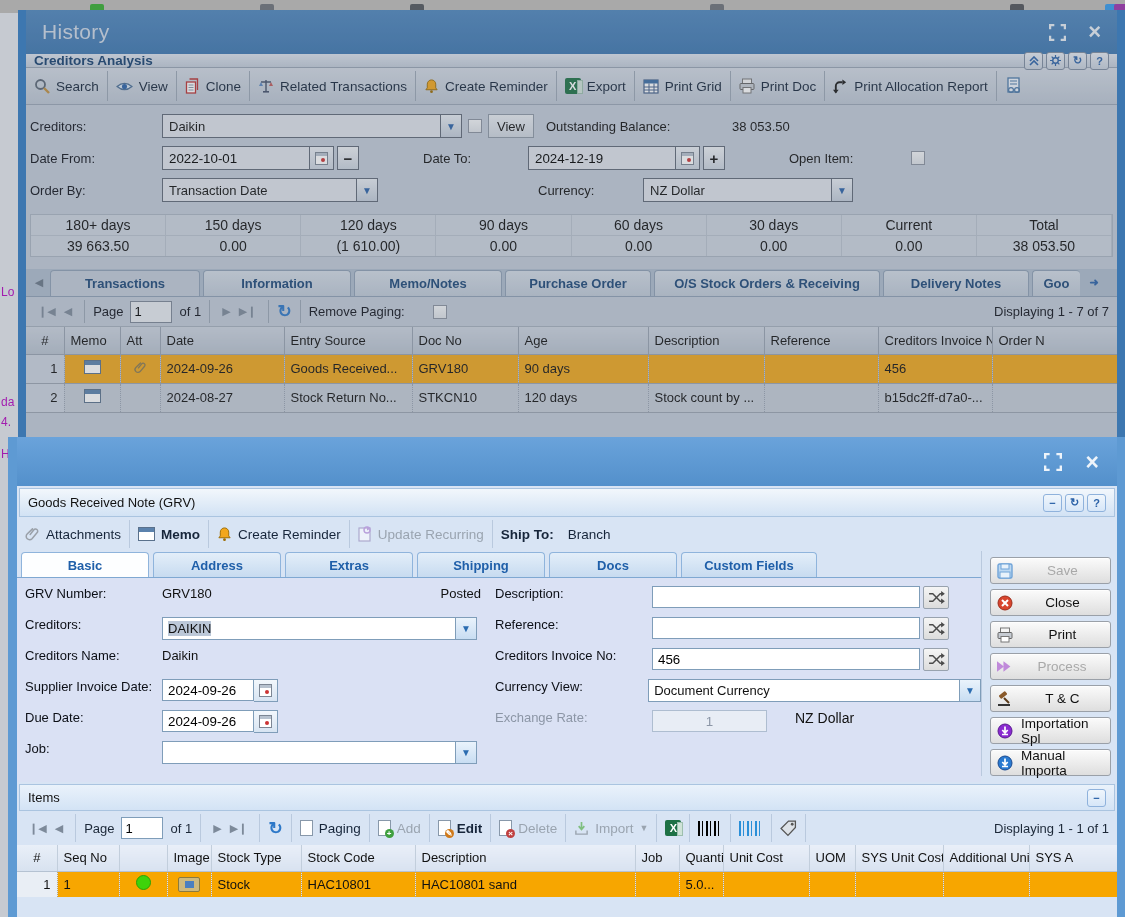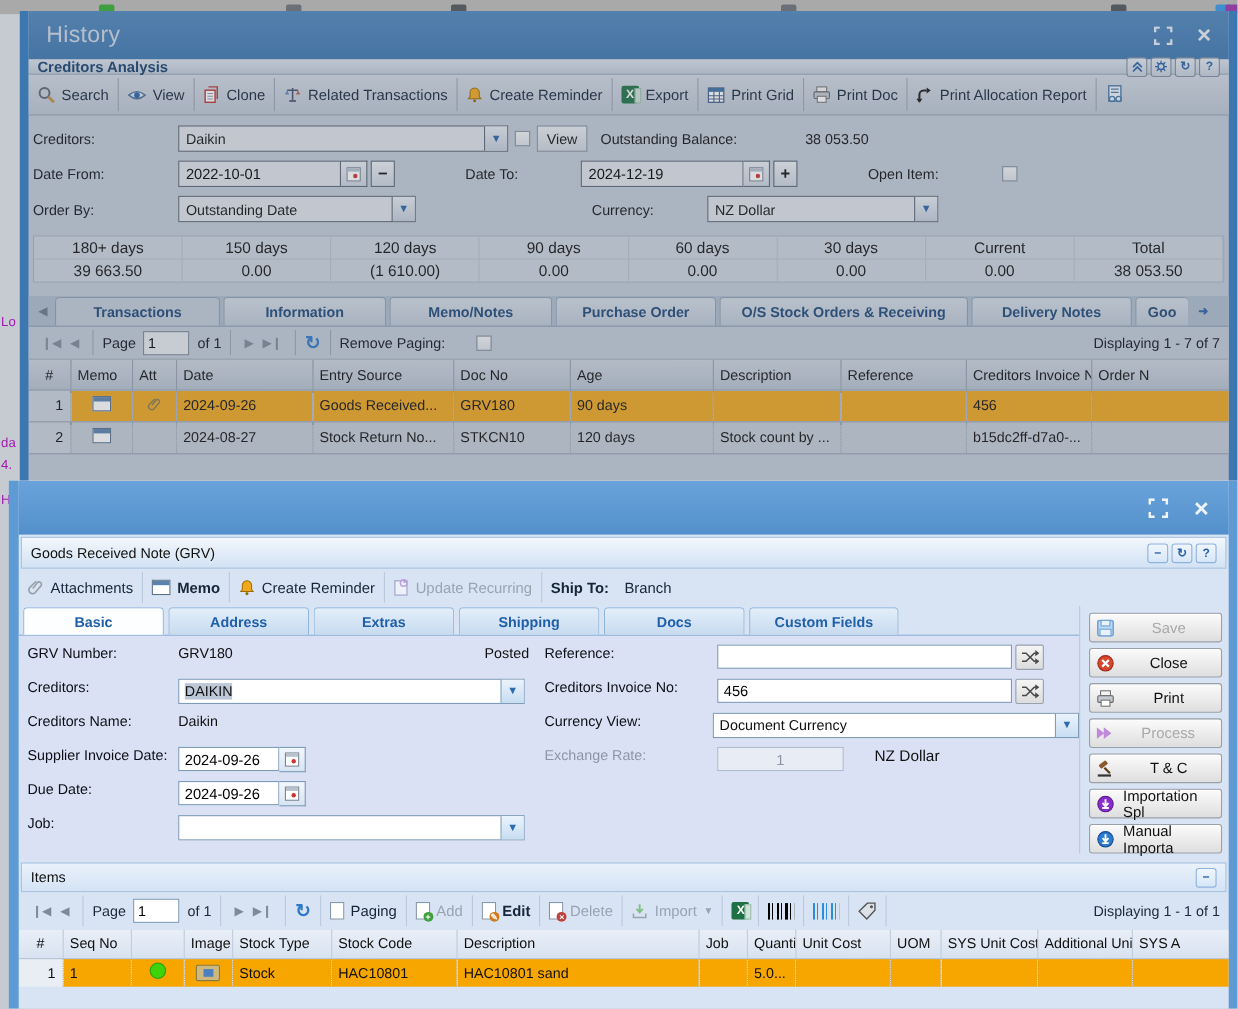--- a/index.html
+++ b/index.html
@@ -293,21 +293,21 @@
         </span>
       <span class="pm-btn">
           <span>+</span>
         </span>
       <span style="margin-left:64px">Open Item:</span>
       <span class="chk" style="margin-left:58px"></span>
     </div>
     <div class="f-row">
       <span class="f-lab">Order By:</span>
       <span class="sel" style="width:216px">
-        <span class="v">Outstanding Date</span>
+        <span class="v">Transaction Date</span>
         <span class="arr">▼</span>
       </span>
       <span style="margin-left:160px;width:105px">Currency:</span>
       <span class="sel" style="width:210px">
         <span class="v">NZ Dollar</span>
         <span class="arr">▼</span>
       </span>
     </div>
   </div>
 
@@ -537,20 +537,32 @@
           </div>
           <div class="g-row">
             <span class="g-lab">Job:</span>
             <span class="wsel" style="width:315px">
               <span class="v"></span>
               <span class="arr">▼</span>
             </span>
           </div>
         </div>
         <div class="fcol col-r" style="width:486px">
+          <div class="g-row">
+            <span class="g-lab">Description:</span>
+            <input class="winp" style="width: 268px;" value="">
+            <span class="shuffle-btn">
+                <svg width="17" height="13" viewBox="0 0 18 14">
+                  <path d="M1 11 H5 L13 3 H15" fill="none" stroke="#4a4a4a" stroke-width="1.5"></path>
+                  <path d="M1 3 H5 L13 11 H15" fill="none" stroke="#4a4a4a" stroke-width="1.5"></path>
+                  <polygon points="14,0 18,3 14,6" fill="#4a4a4a"></polygon>
+                  <polygon points="14,8 18,11 14,14" fill="#4a4a4a"></polygon>
+                </svg>
+              </span>
+          </div>
           <div class="g-row">
             <span class="g-lab">Reference:</span>
             <input class="winp" style="width: 268px;" value="">
             <span class="shuffle-btn">
                 <svg width="17" height="13" viewBox="0 0 18 14">
                   <path d="M1 11 H5 L13 3 H15" fill="none" stroke="#4a4a4a" stroke-width="1.5"></path>
                   <path d="M1 3 H5 L13 11 H15" fill="none" stroke="#4a4a4a" stroke-width="1.5"></path>
                   <polygon points="14,0 18,3 14,6" fill="#4a4a4a"></polygon>
                   <polygon points="14,8 18,11 14,14" fill="#4a4a4a"></polygon>
                 </svg>

